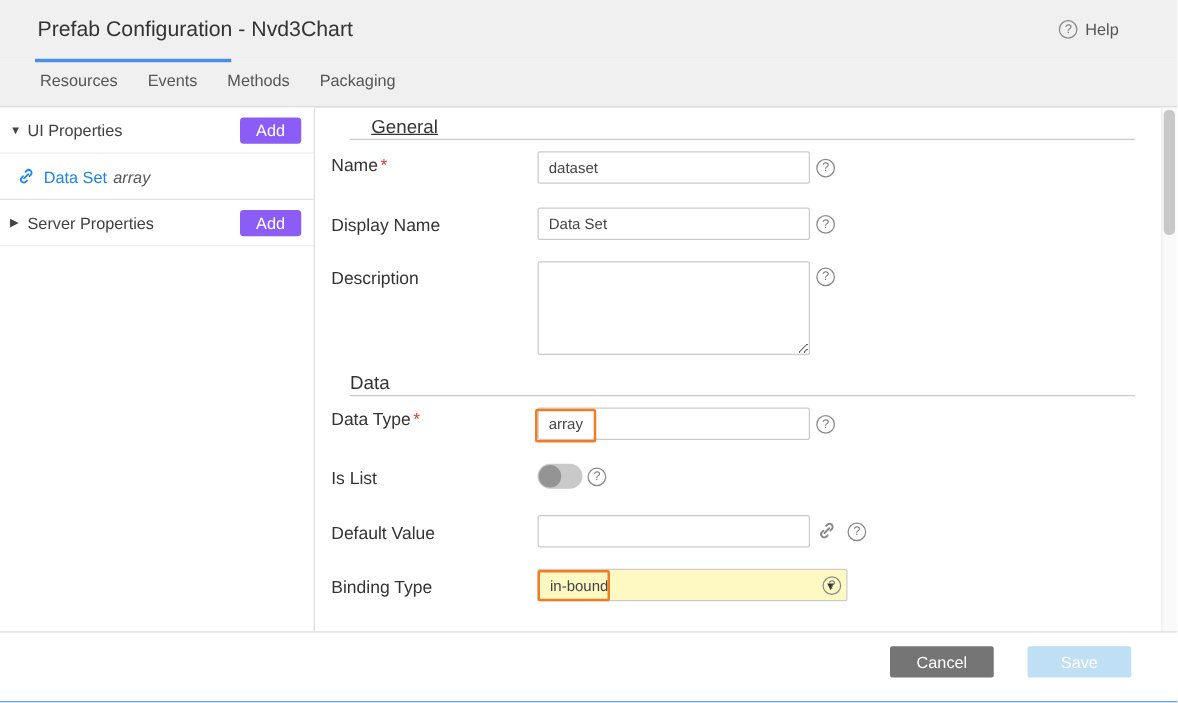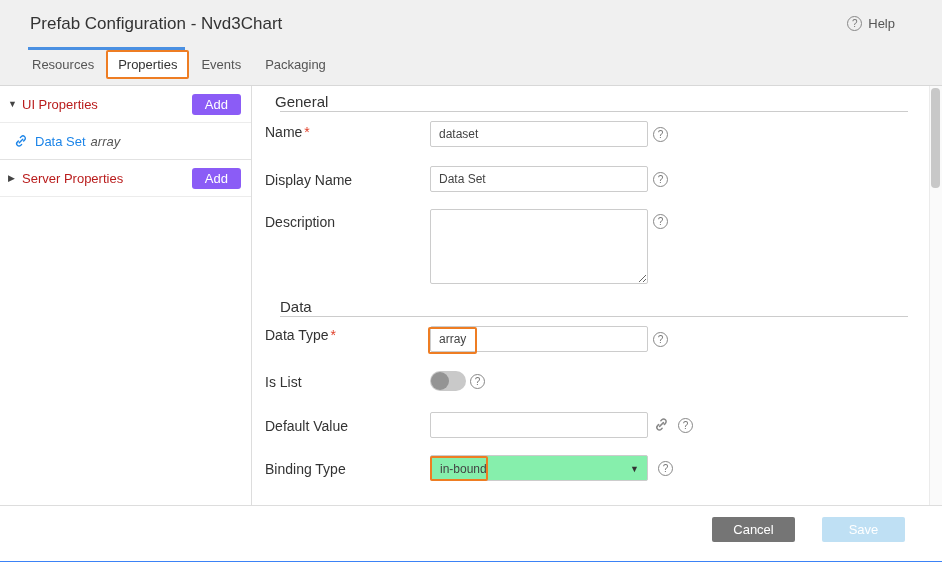--- a/index.html
+++ b/index.html
@@ -20,21 +20,21 @@
   }
   
   .tabbar { position:absolute; top:50px; left:0; width:942px; height:36px; background:#f0f0f0;
     border-bottom:1px solid #d8d8d8; display:flex; align-items:flex-start; padding-left:20px; }
   .tab { padding:7px 12px; font-size:13px; color:#555; cursor:pointer; white-space:nowrap; }
   .tab.active { background:#fff; border:2px solid #ee7d23; padding:5px 10px; color:#333; border-radius:2px; }
   
   .sidebar { position:absolute; top:86px; left:0; width:252px; height:419px; background:#fff; border-right:1px solid #ddd; }
   .side-row { position:relative; height:37px; display:flex; align-items:center; padding:0 10px 0 8px; border-bottom:1px solid #ececec; cursor:pointer; }
   .caret { font-size:9px; color:#444; width:14px; display:inline-block; }
-  .side-label { font-size:13px; color:#b91c1c; }
+  .side-label { font-size:13px; color:#404040; }
   .add-btn { margin-left:auto; background:#8b5cf6; color:#fff; border:none; border-radius:3px;
     font-size:13px; padding:3px 13px; cursor:pointer; font-family:inherit; }
   .side-item { height:37px; display:flex; align-items:center; padding-left:14px;
     border-bottom:1px solid #e2e2e2; color:#1b84e8; cursor:pointer; background:#fff; }
   .side-item .item-label { font-size:13px; margin-left:7px; }
   .side-item .item-type { font-size:13px; font-style:italic; color:#555; margin-left:5px; }
   .link-icon { display:inline-flex; align-items:center; }
   .link-blue { color:#1b84e8; }
   .link-gray { color:#888; position:absolute; cursor:pointer; }
   
@@ -42,22 +42,22 @@
   .rule { position:absolute; height:1px; background:#ccc; }
   .lbl { position:absolute; font-size:14px; color:#333; }
   .req { color:#e0402a; margin-left:2px; }
   .inp { position:absolute; width:218px; height:26px; border:1px solid #ccc; border-radius:2px;
     font-size:12px; color:#444; padding:0 8px; font-family:inherit; background:#fff; outline:none; }
   .txta { position:absolute; width:218px; height:75px; border:1px solid #ccc; border-radius:2px;
     font-size:12px; color:#444; padding:5px 8px; font-family:inherit; outline:none; }
   .helpc { position:absolute; cursor:pointer; }
   .toggle { position:absolute; left:430px; top:371px; width:36px; height:20px; border-radius:10px; background:#c9c9c9; cursor:pointer; }
   .knob { position:absolute; left:1px; top:1px; width:18px; height:18px; border-radius:50%; background:#949494; }
-  .sel { position:absolute; left:430px; top:455px; width:218px; height:26px; border:1px solid #ccc;
-    border-radius:2px; background:#86efac; font-size:12px; color:#444; cursor:pointer; }
+  .sel { position:absolute; left:430px; top:455px; width:248px; height:26px; border:1px solid #ccc;
+    border-radius:2px; background:#fef9c3; font-size:12px; color:#444; cursor:pointer; }
   .sel-text { position:absolute; left:9px; top:6px; }
   .sel-arrow { position:absolute; right:8px; top:8px; font-size:9px; color:#333; }
   .ann { position:absolute; border:2px solid #ee7d23; pointer-events:none; border-radius:2px; }
   
   .sb-track { position:absolute; left:929px; top:86px; width:13px; height:420px; background:#fafafa; border-left:1px solid #ebebeb; cursor:pointer; }
   .sb-thumb { position:absolute; left:931px; top:88px; width:9px; height:100px; border-radius:4px; background:#c8c8c8; cursor:pointer; }
   
   .footer-sep { position:absolute; left:0; top:505px; width:942px; height:1px; background:#ddd; }
   .btn { position:absolute; top:517px; width:83px; height:25px; border:none; border-radius:2px;
     font-size:13px; color:#fff; font-family:inherit; cursor:pointer; }
@@ -73,22 +73,22 @@
     <div class="title">Prefab Configuration - Nvd3Chart</div>
     <div class="title-underline"></div>
     <div class="help">
       <span class="help-circle">?</span>
       <span>Help</span>
     </div>
   </div>
 
   <div class="tabbar">
     <div class="tab">Resources</div>
-    <div class="tab active">Properties</div>
     <div class="tab">Events</div>
+    <div class="tab">Methods</div>
     <div class="tab">Packaging</div>
   </div>
 
   <div class="sidebar">
     <div class="side-row">
       <span class="caret">▼</span>
       <span class="side-label">UI Properties</span>
       <button class="add-btn">Add</button>
     </div>
     <div class="side-item">
@@ -102,21 +102,21 @@
       <span class="item-label">Data Set</span>
       <span class="item-type">array</span>
     </div>
     <div class="side-row">
       <span class="caret">▶</span>
       <span class="side-label">Server Properties</span>
       <button class="add-btn">Add</button>
     </div>
   </div>
 
-  <div class="sect" style="left:275px; top:93px;">General</div>
+  <div class="sect" style="left:297px; top:93px;text-decoration:underline;">General</div>
   <div class="rule" style="left:280px; top:111px; width:628px;"></div>
 
   <div class="lbl" style="left:265px; top:124px;">
     <span>Name</span><span class="req">*</span>
   </div>
   <input class="inp" style="left: 430px; top: 121px;" value="dataset">
   <span class="helpc" style="left:653px; top:127px;">?</span>
 
   <div class="lbl" style="left:265px; top:172px;">Display Name</div>
   <input class="inp" style="left: 430px; top: 166px;" value="Data Set">

